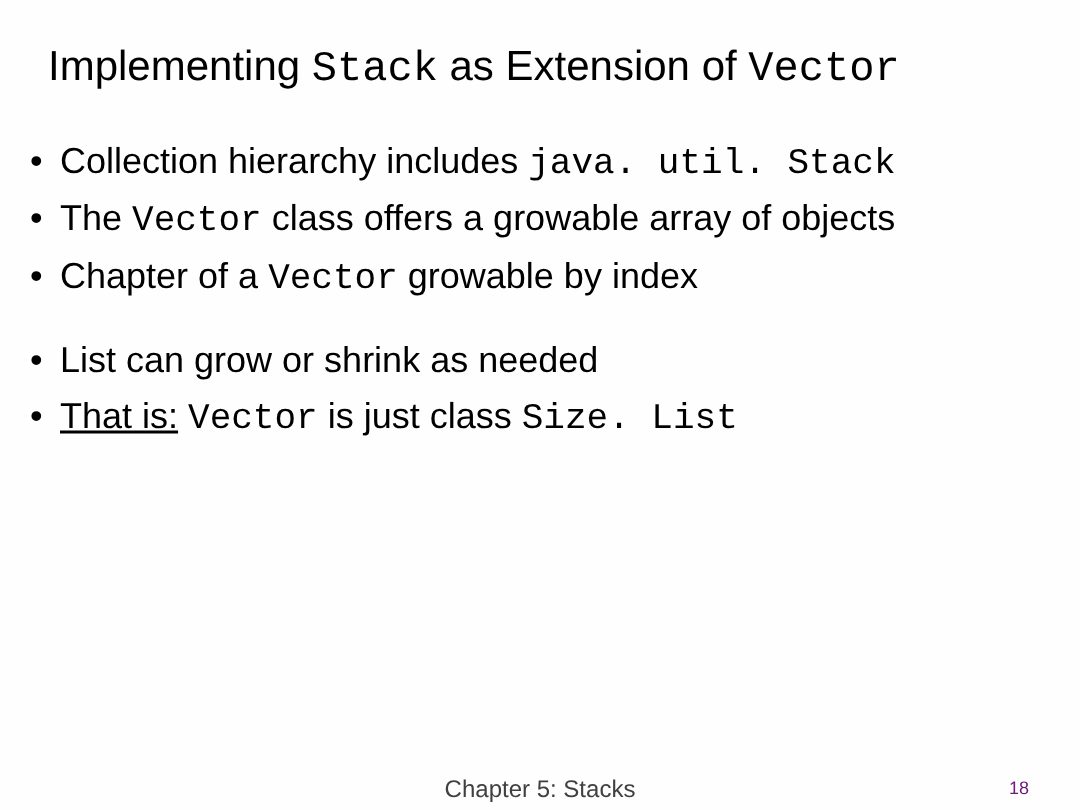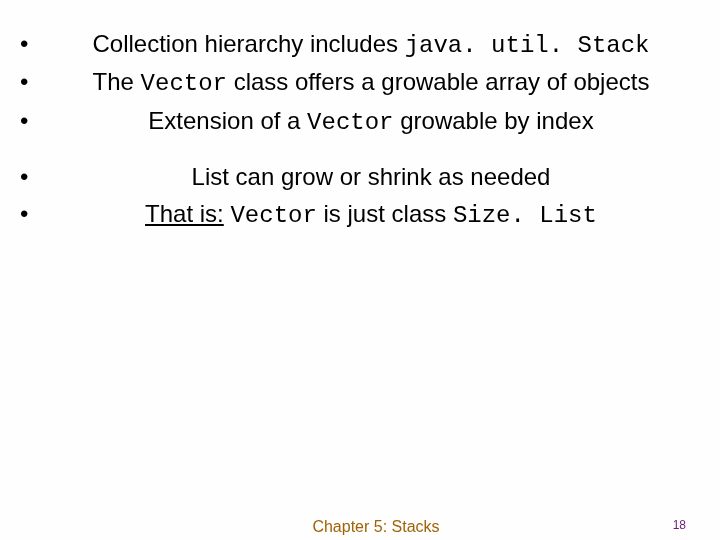--- a/index.html
+++ b/index.html
@@ -3,50 +3,53 @@
 <meta charset="utf-8">
 <style>
   * { margin: 0; padding: 0; box-sizing: border-box; }
   html, body { width: 720px; height: 540px; background: #fefefe; font-family: Arial, Helvetica, sans-serif; color: #000; }
   .slide { position: relative; width: 720px; height: 540px; padding: 28px 18px 0 18px; display: flex; flex-direction: column; }
   .title { font-size: 28px; font-weight: 400; margin-bottom: 30px; text-align: left; padding-left: 14px; }
   .mono { font-family: "Courier New", Courier, monospace; }
   .bullets { list-style: none; padding-left: 0; }
   .bullets li { font-size: 24px; line-height: 1.35; margin-bottom: 4px; display: flex; }
   .bullets li .dot { display: inline-block; width: 22px; flex-shrink: 0; text-align: left; padding-left: 2px; }
-  .bullets li .txt { flex: 1; text-align: center; }
+  .bullets li .txt { flex: 1; }
   .group-gap { margin-top: 22px; }
   .underline-italic { text-decoration: underline; }
   .footer { position: absolute; bottom: 22px; left: 0; width: 720px; }
-  .footer-chapter { position: absolute; left: 50%; transform: translateX(-50%); font-size: 16px; color: #a16207; margin-left: 16px; }
+  .footer-chapter { position: absolute; left: 50%; transform: translateX(-50%); font-size: 16px; color: #404040; }
   .footer-page { position: absolute; right: 34px; font-size: 12px; color: #701a75; }
 </style>
 </head>
 <body>
 
 <div class="slide">
 
+  <h1 class="title">
+    <span>Implementing </span><span class="mono">Stack</span><span> as Extension of </span><span class="mono">Vector</span>
+  </h1>
 
   <ul class="bullets">
     <li>
       <span class="dot">•</span>
       <span class="txt">
         <span>Collection hierarchy includes </span><span class="mono">java. util. Stack</span><span></span>
       </span>
     </li>
     <li>
       <span class="dot">•</span>
       <span class="txt">
         <span>The </span><span class="mono">Vector</span><span> class offers a growable array of objects</span>
       </span>
     </li>
     <li>
       <span class="dot">•</span>
       <span class="txt">
-        <span>Extension of a </span><span class="mono">Vector</span><span> growable by index</span>
+        <span>Chapter of a </span><span class="mono">Vector</span><span> growable by index</span>
       </span>
     </li>
     <li class="group-gap">
       <span class="dot">•</span>
       <span class="txt">
         <span>List can grow or shrink as needed</span>
       </span>
     </li>
     <li>
       <span class="dot">•</span>

